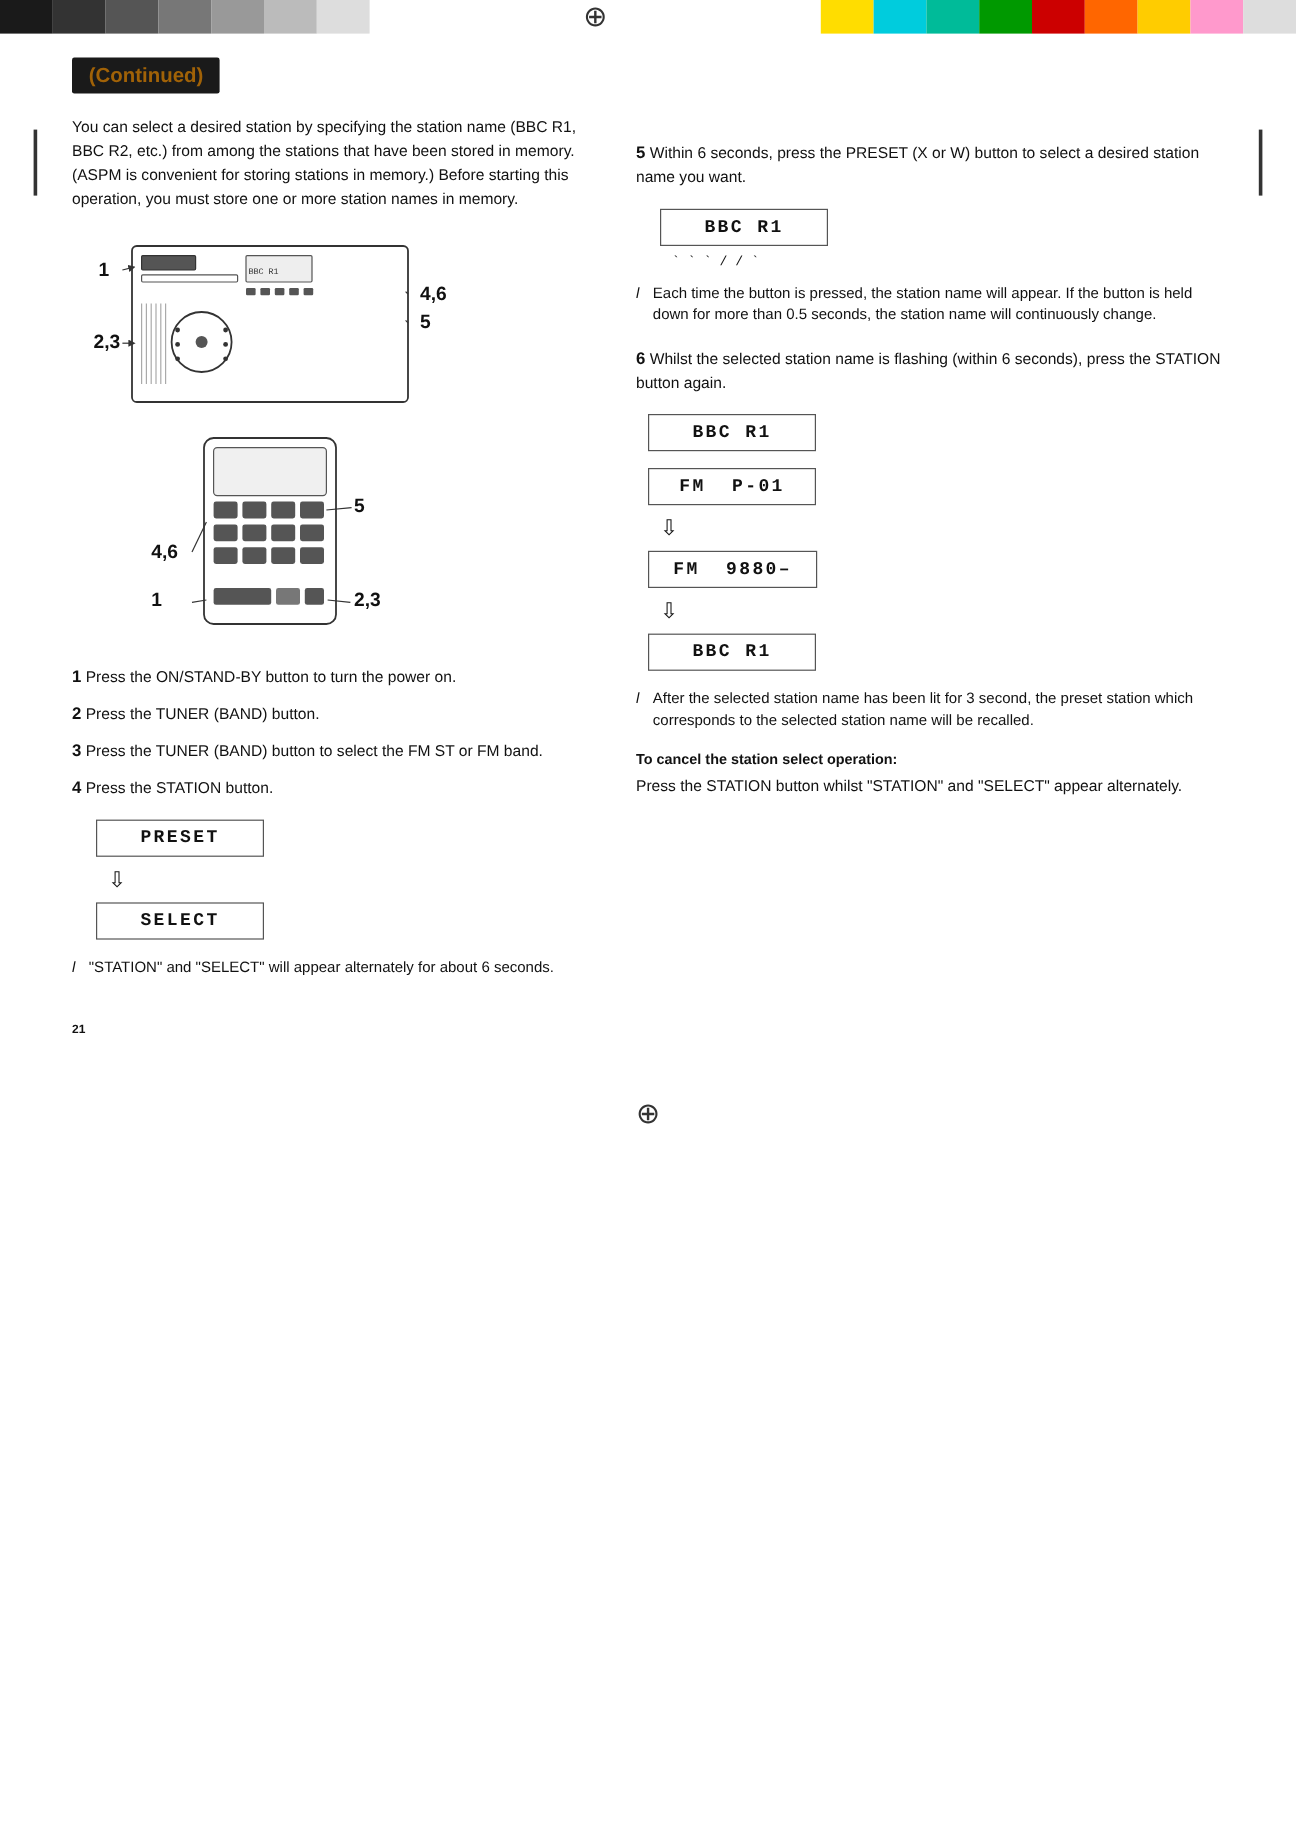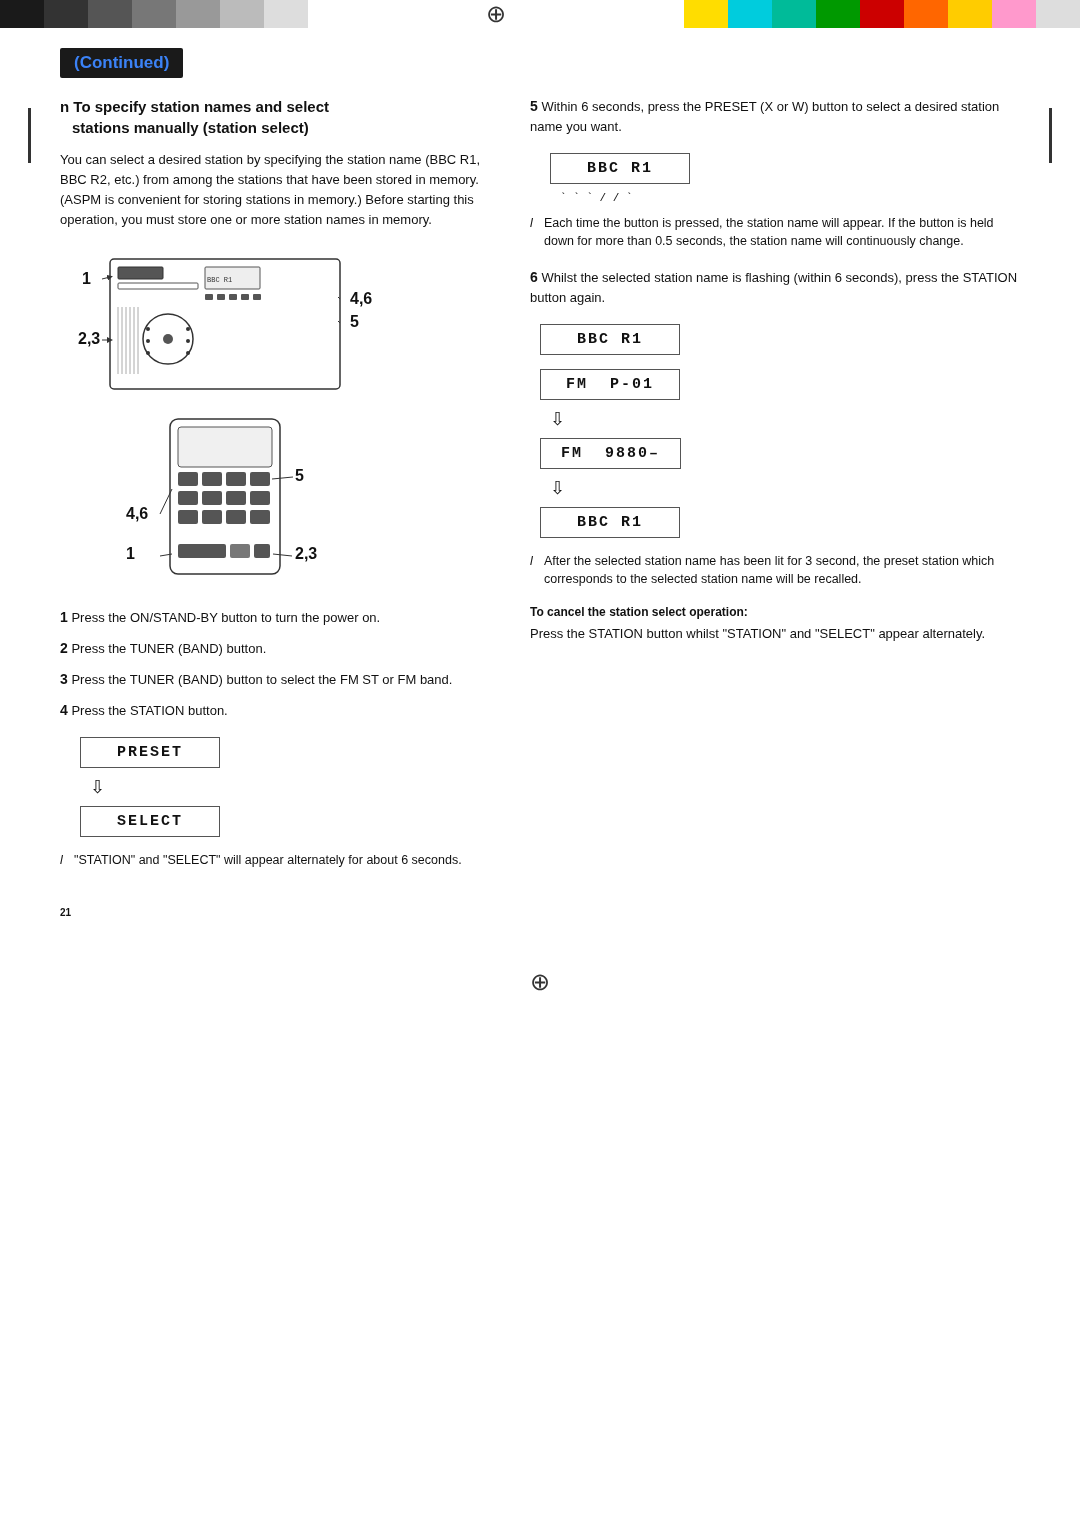--- a/index.html
+++ b/index.html
@@ -14,21 +14,21 @@
     }
 
     
     .main-content {
       padding: 20px 60px 40px 60px;
     }
 
     
     .continued-banner {
       background: #1a1a1a;
-      color: #3b82f6;
+      color: #a16207;
       font-weight: bold;
       font-size: 17px;
       padding: 5px 14px;
       display: inline-block;
       margin-bottom: 18px;
       border-radius: 2px;
     }
 
     
     .two-col {
@@ -130,20 +130,21 @@
     }
 
     .page-num {
       font-size: 10px;
       font-weight: bold;
       margin-top: 30px;
     }
 
     .step5-block {
       margin-bottom: 16px;
+      margin-top: 21px;
     }
 
     .step6-block {
       margin-bottom: 16px;
     }
 
     .lcd-sequence {
       display: flex;
       flex-direction: column;
       align-items: flex-start;
@@ -187,25 +188,20 @@
   <div style="position:absolute; right:28px; top:80px; width:3px; height:55px; background:#333;"></div>
 
   <div class="main-content">
     
     <div class="continued-banner">(Continued)</div>
 
     
     <div class="two-col">
 
       <div class="col-left">
-        <h2 class="section-title">
-          <span class="bullet-n">n </span>
-          <span>To specify station names and select</span><br>
-          <span style="padding-left:12px;">stations manually (station select)</span>
-        </h2>
 
         <p class="body-text">You can select a desired station by specifying the station name (BBC R1, BBC R2, etc.) from among the stations that have been stored in memory. (ASPM is convenient for storing stations in memory.) Before starting this operation, you must store one or more station names in memory.</p>
 
         <div class="device-illustration">
           <svg viewBox="0 0 380 330" width="380" height="330">
 
             <rect x="50" y="10" width="230" height="130" rx="4" fill="none" stroke="#333" stroke-width="1.5"></rect>
 
             <rect x="58" y="18" width="45" height="12" rx="1" fill="#555" stroke="#333" stroke-width="1"></rect>
 

